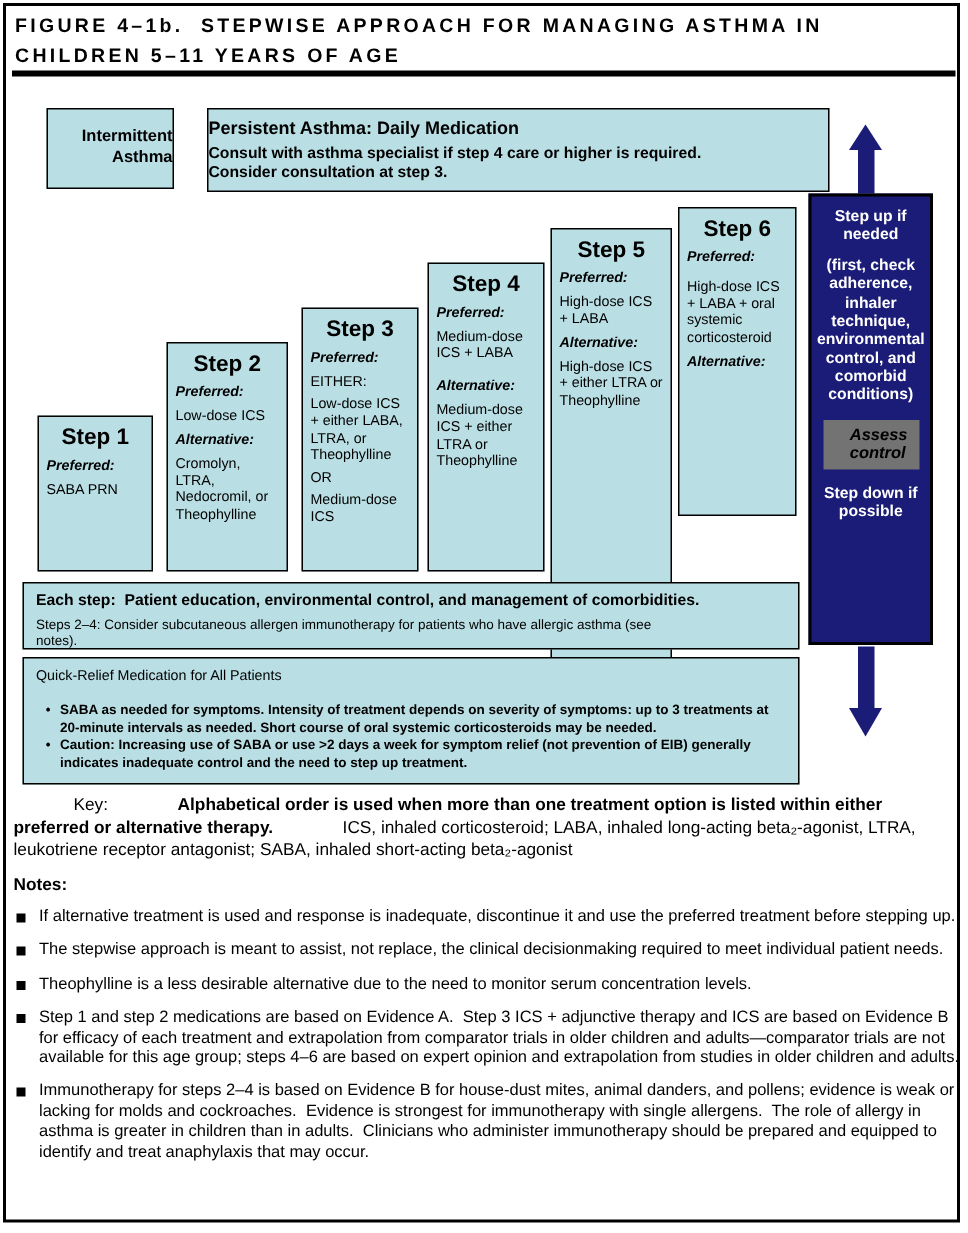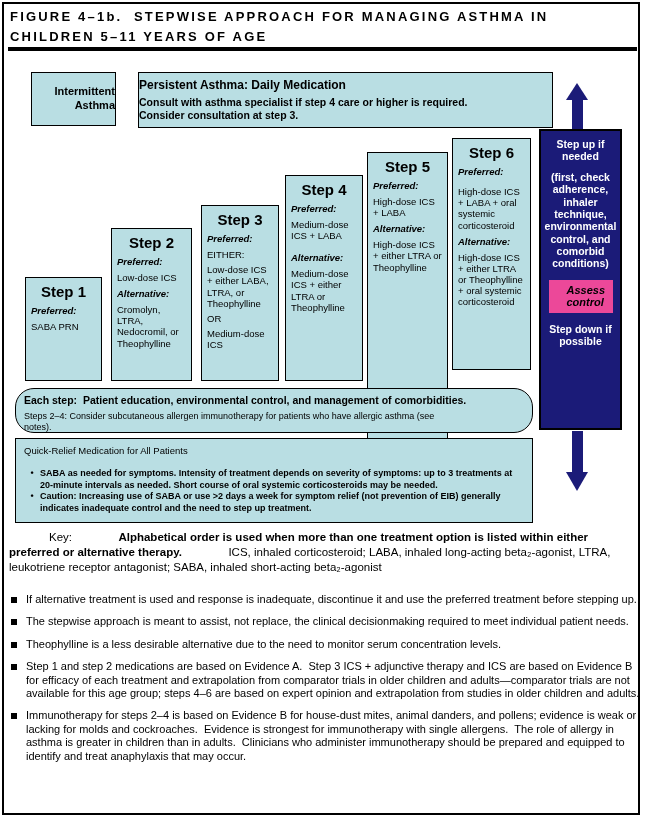--- a/index.html
+++ b/index.html
@@ -18,32 +18,32 @@
   .pa-title { font-size: 12px; font-weight: bold; margin-bottom: 4px; }
   .pa-sub { font-size: 10.5px; font-weight: bold; line-height: 1.25; }
 
   .step { overflow: hidden; padding: 0 4px; }
   .step-title { font-size: 15px; font-weight: bold; text-align: center; margin: 5px 0 3px 0; }
   .lab { font-size: 9.5px; font-weight: bold; font-style: italic; margin: 6px 1px 0 1px; line-height: 1.15; }
   .txt { font-size: 9.5px; font-weight: normal; margin: 4px 1px 0 1px; line-height: 1.18; }
 
   .navy { position: absolute; left: 539px; top: 129px; width: 83px; height: 301px; background: #1b1b78; border: 2px solid #000; color: #fff; text-align: center; padding: 7px 3px; }
   .navy .nb { font-size: 10.5px; font-weight: bold; line-height: 1.18; margin-bottom: 8px; }
-  .assess { background: #ec4899; color: #000; width: 64px; margin: 10px auto; padding: 4px 18px; font-size: 11px; font-weight: bold; font-style: italic; line-height: 1.15; }
+  .assess { background: #737373; color: #000; width: 64px; margin: 10px auto; padding: 4px 18px; font-size: 11px; font-weight: bold; font-style: italic; line-height: 1.15; }
 
   .arrow { position: absolute; width: 22px; }
   .arrow .head-up { width: 0; height: 0; border-left: 11px solid transparent; border-right: 11px solid transparent; border-bottom: 17px solid #1b1b78; }
   .arrow .head-down { width: 0; height: 0; border-left: 11px solid transparent; border-right: 11px solid transparent; border-top: 19px solid #1b1b78; }
   .arrow .stem { width: 11px; margin: 0 auto; background: #1b1b78; }
   .arrow-up { left: 566px; top: 83px; }
   .arrow-up .stem { height: 29px; }
   .arrow-down { left: 566px; top: 431px; }
   .arrow-down .stem { height: 41px; }
 
-  .each-step { left: 15px; top: 388px; width: 518px; height: 45px; padding: 5px 8px; border-radius: 19px; }
+  .each-step { left: 15px; top: 388px; width: 518px; height: 45px; padding: 5px 8px; }
   .es-bold { font-size: 10.5px; font-weight: bold; white-space: pre-wrap; }
   .es-sub { font-size: 9px; margin-top: 5px; line-height: 1.2; max-width: 425px; }
 
   .quick-relief { left: 15px; top: 438px; width: 518px; height: 85px; padding: 6px 8px; }
   .qr-title { font-size: 9.5px; font-weight: normal; }
   .qr-list { margin-top: 12px; }
   .qr-row { display: flex; font-size: 9px; font-weight: bold; line-height: 1.3; }
   .qr-dot { width: 16px; flex-shrink: 0; text-align: center; }
 
   .key-block { position: absolute; left: 9px; top: 530px; width: 630px; font-size: 11.5px; line-height: 1.3; }
@@ -110,26 +110,25 @@
   </div>
 
   <div class="bluebox step" style="left:367px;top:152px;width:81px;height:287px">
     <div class="step-title">Step 5</div>
     <div class="lab">Preferred:</div>
     <div class="txt">High-dose ICS + LABA</div>
     <div class="lab">Alternative:</div>
     <div class="txt">High-dose ICS + either LTRA or Theophylline</div>
   </div>
 
-  <div class="bluebox step" style="left:452px;top:138px;width:79px;height:232px">
+  <div class="bluebox step" style="left:452px;top:138px;width:79px;height:206px">
     <div class="step-title">Step 6</div>
     <div class="lab">Preferred:</div>
     <div class="txt" style="margin-top:8px">High-dose ICS + LABA + oral systemic corticosteroid</div>
     <div class="lab">Alternative:</div>
-    <div class="txt">High-dose ICS + either LTRA or Theophylline + oral systemic corticosteroid</div>
   </div>
 
   <div class="arrow arrow-up">
     <div class="head-up"></div>
     <div class="stem"></div>
   </div>
 
   <div class="navy">
     <div class="nb">Step up if needed</div>
     <div class="nb">(first, check adherence, inhaler technique, environmental control, and comorbid conditions)</div>
@@ -159,20 +158,21 @@
         <span>Caution: Increasing use of SABA or use &gt;2 days a week for symptom relief (not prevention of EIB) generally indicates inadequate control and the need to step up treatment.</span>
       </div>
     </div>
   </div>
 
   <div class="key-block">
     <span>Key:  </span><span class="key-bold">Alphabetical order is used when more than one treatment option is listed within either preferred or alternative therapy.</span><span>  ICS, inhaled corticosteroid; LABA, inhaled long-acting beta₂-agonist, LTRA, leukotriene receptor antagonist; SABA, inhaled short-acting beta₂-agonist</span>
   </div>
 
   <div class="notes-block">
+    <div class="notes-title">Notes:</div>
     <div class="note-row">
       <span class="note-sq"></span>
       <span class="note-text">If alternative treatment is used and response is inadequate, discontinue it and use the preferred treatment before stepping up.</span>
     </div>
     <div class="note-row">
       <span class="note-sq"></span>
       <span class="note-text">The stepwise approach is meant to assist, not replace, the clinical decisionmaking required to meet individual patient needs.</span>
     </div>
     <div class="note-row">
       <span class="note-sq"></span>

